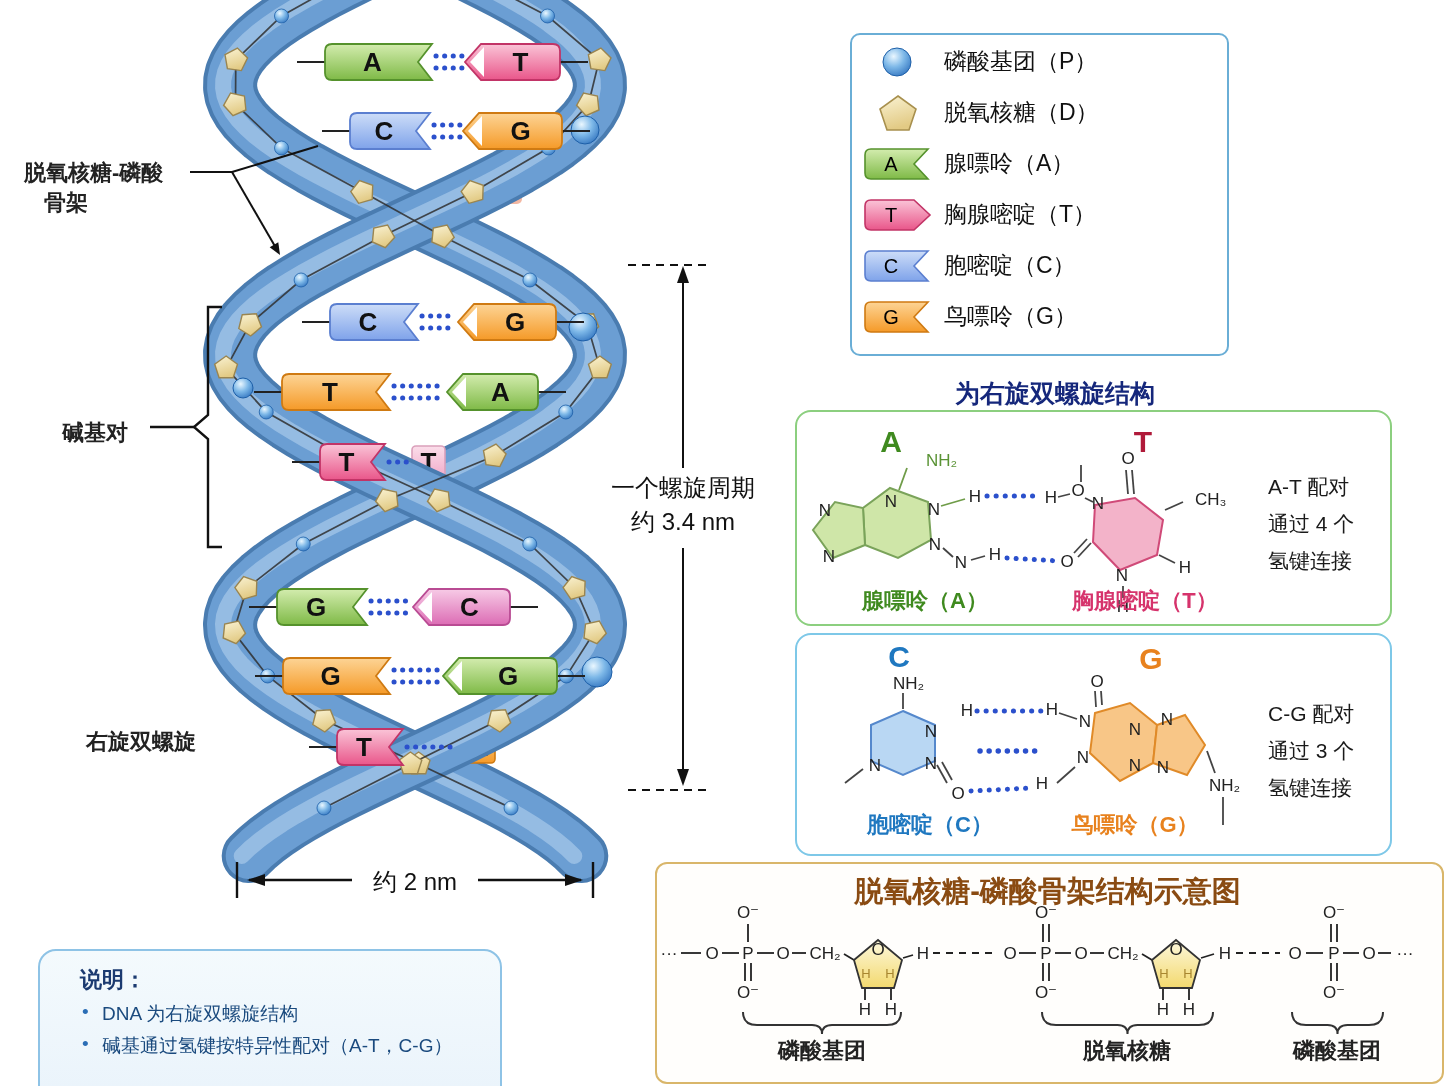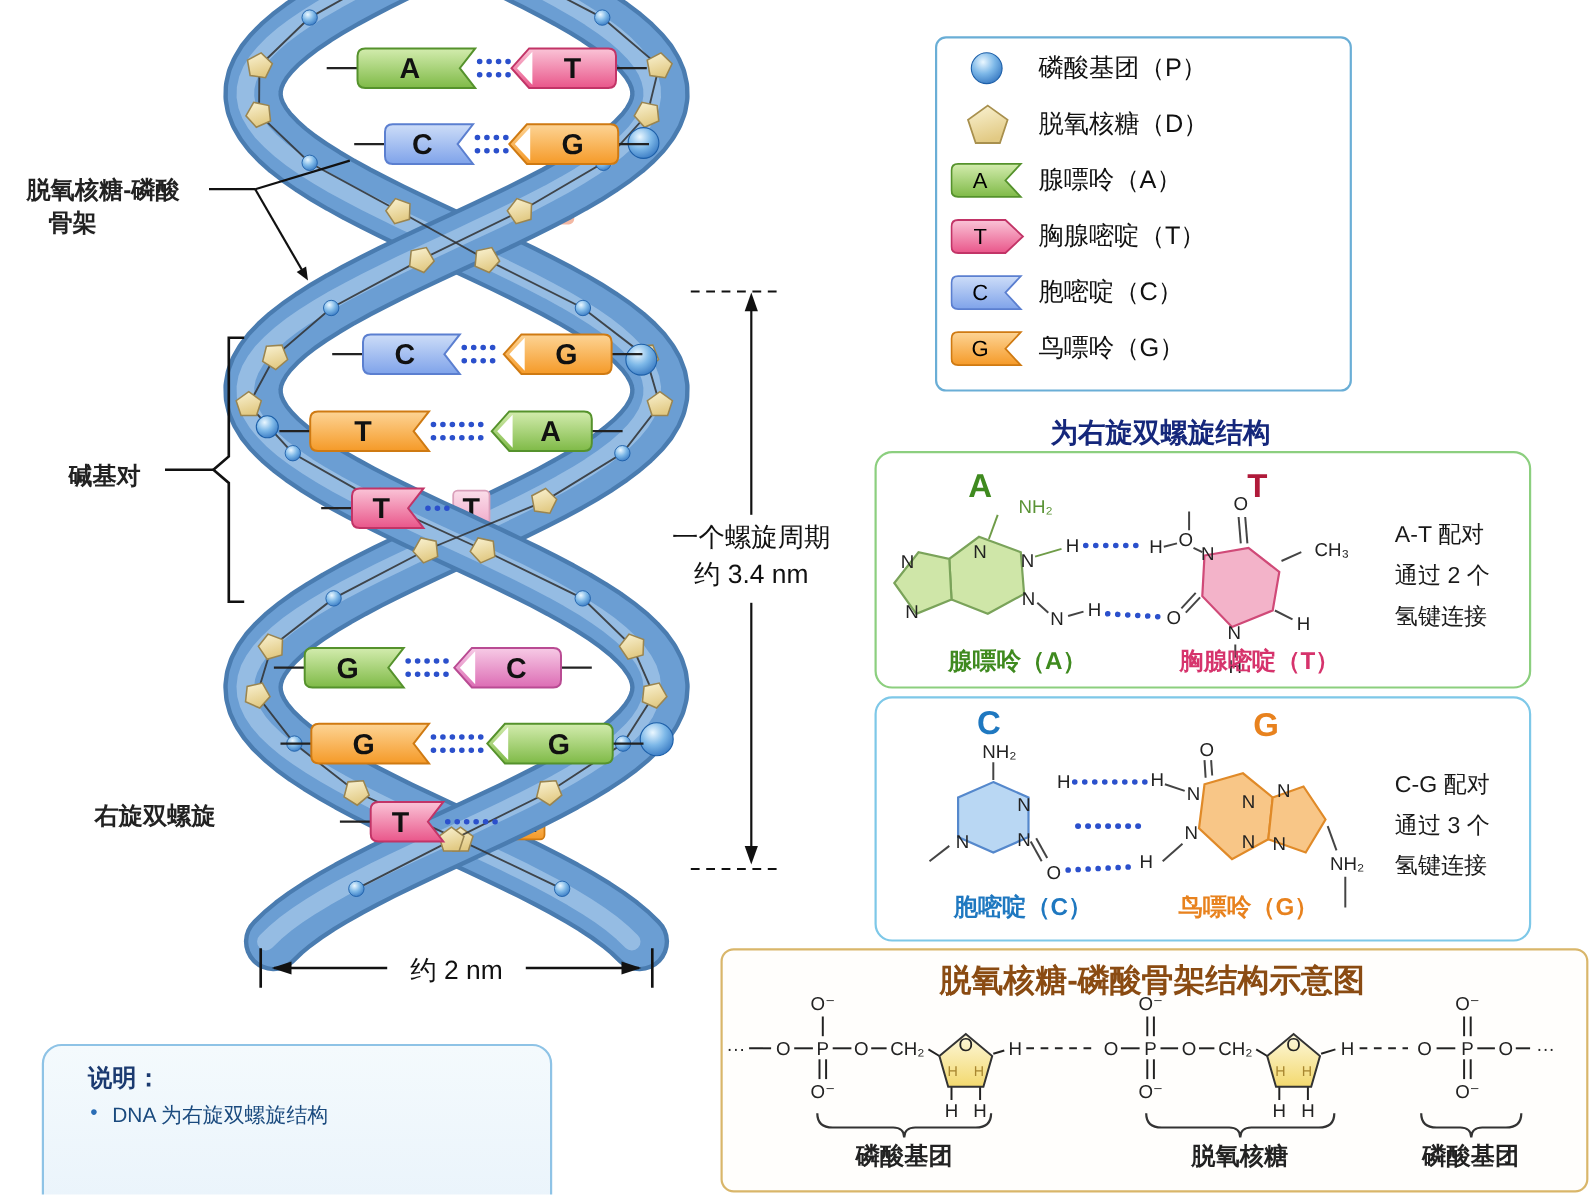--- a/index.html
+++ b/index.html
@@ -352,21 +352,21 @@
   <text class="atom" x="390" y="163" text-anchor="middle">H</text>
   <text class="atom" x="327" y="171" text-anchor="middle">N</text>
   <line x1="328" y1="176" x2="328" y2="188" stroke="#444" stroke-width="1.8"></line>
   <text class="atom" x="328" y="202" text-anchor="middle">H</text>
   <line x1="296" y1="133" x2="283" y2="147" stroke="#444" stroke-width="1.8"></line>
   <line x1="292" y1="129" x2="279" y2="143" stroke="#444" stroke-width="1.8"></line>
   <text class="atom" x="272" y="157" text-anchor="middle">O</text>
 </svg>
 <div class="abs pair-desc" style="left:1268px;top:468px;">
   <div>A-T 配对</div>
-  <div>通过 2 个</div>
+  <div>通过 4 个</div>
   <div>氢键连接</div>
 </div>
 <div class="abs pair-cap cap-green ctr" style="left:845px;top:586px;width:160px;">腺嘌呤（A）</div>
 <div class="abs pair-cap cap-crimson ctr" style="left:1055px;top:586px;width:180px;">胸腺嘧啶（T）</div>
 
 <div class="abs pair-box cg-box"></div>
 <svg class="abs" style="left:795px;top:633px" width="593" height="219" viewBox="0 0 593 219">
 
   <path d="M108,78 L140,92 L140,128 L108,142 L76,128 L76,92 Z" fill="#b9d7f3" stroke="#5588cc" stroke-width="2"></path>
   <text class="mol-letter" x="104" y="34" fill="#1f78c0" text-anchor="middle">C</text>
@@ -494,13 +494,14 @@
       <path d="M637,150 C637,160 643,163 651,163 H672.5 C678.5,163 682.5,166 682.5,172 C682.5,166 686.5,163 692.5,163 H714 C722,163 728,160 728,150"></path>
     </g>
   <text x="167" y="196" font-size="22" font-weight="bold" fill="#222" text-anchor="middle">磷酸基团</text>
   <text x="472" y="196" font-size="22" font-weight="bold" fill="#222" text-anchor="middle">脱氧核糖</text>
   <text x="682" y="196" font-size="22" font-weight="bold" fill="#222" text-anchor="middle">磷酸基团</text>
 </svg>
 
 <div class="abs notes-box">
   <div class="notes-title">说明：</div>
   <div class="note-li">DNA 为右旋双螺旋结构</div>
+  <div class="note-li">碱基通过氢键按特异性配对（A-T，C-G）</div>
 </div>
 
 </body></html>

